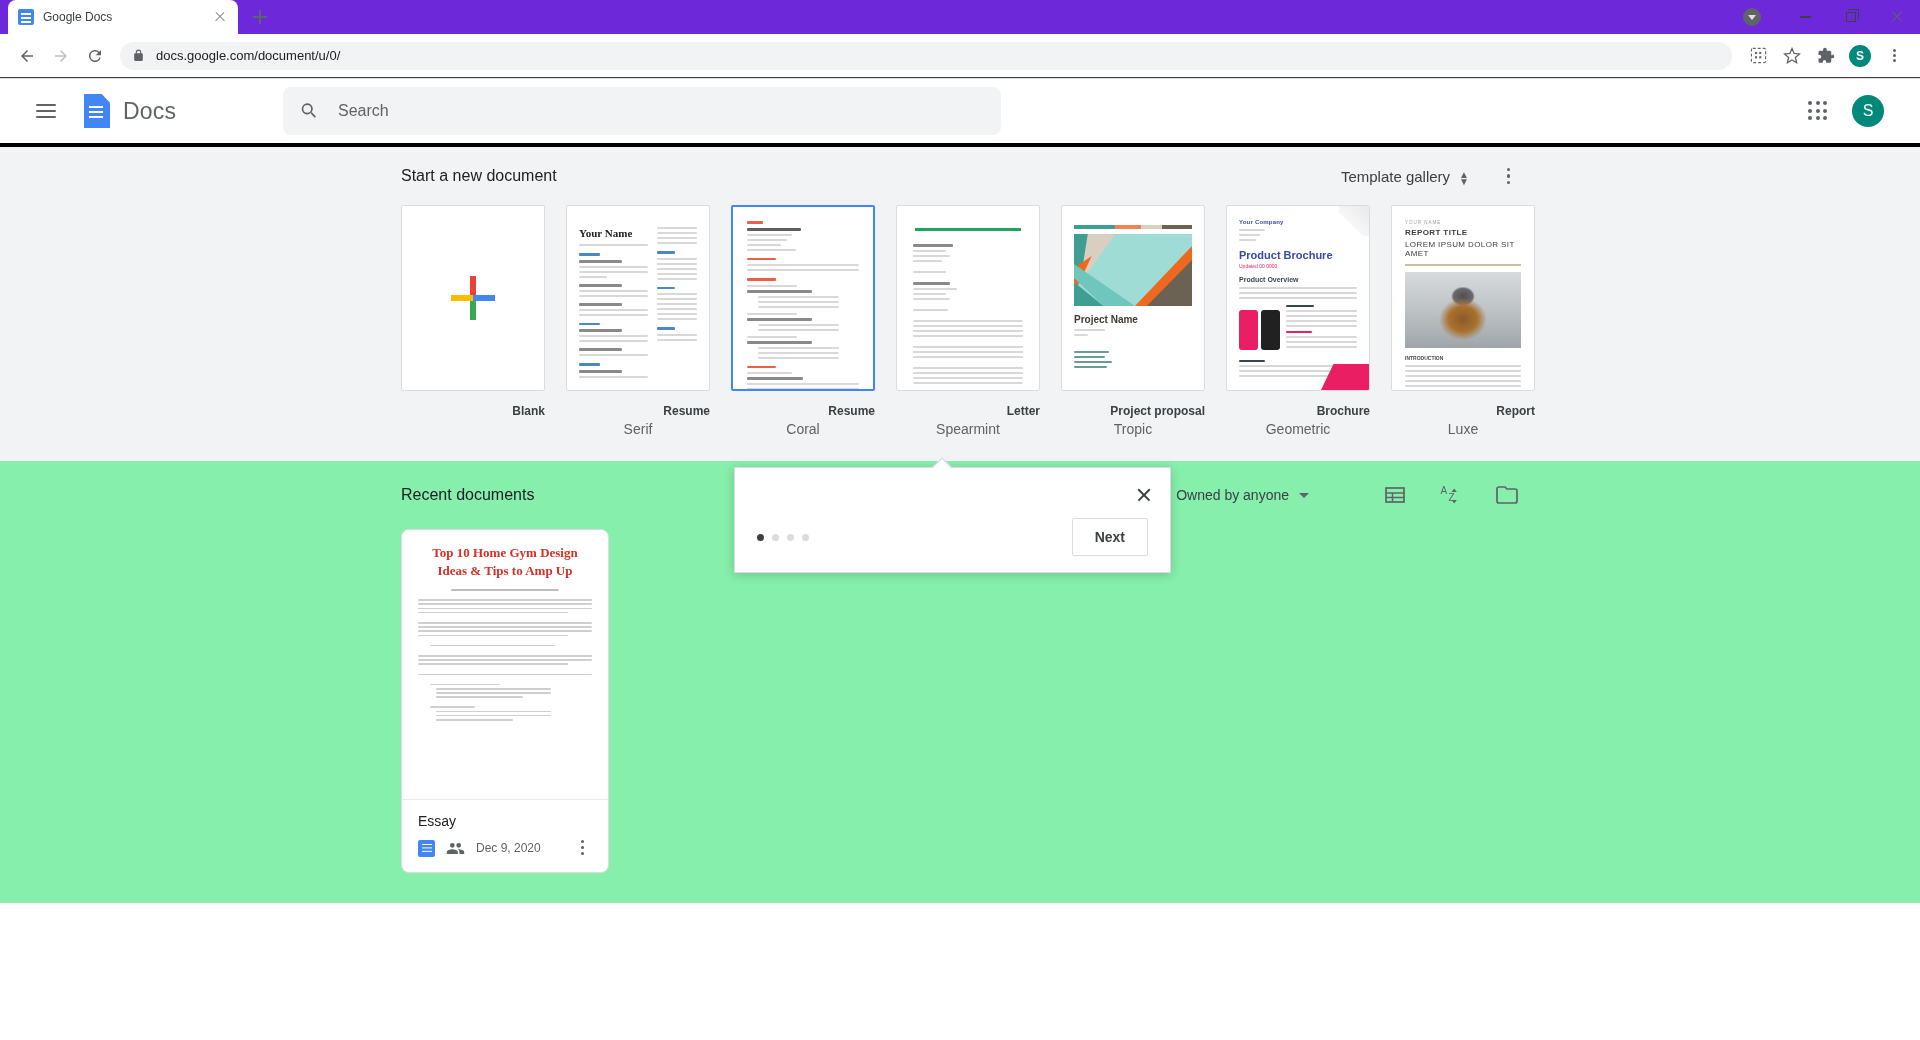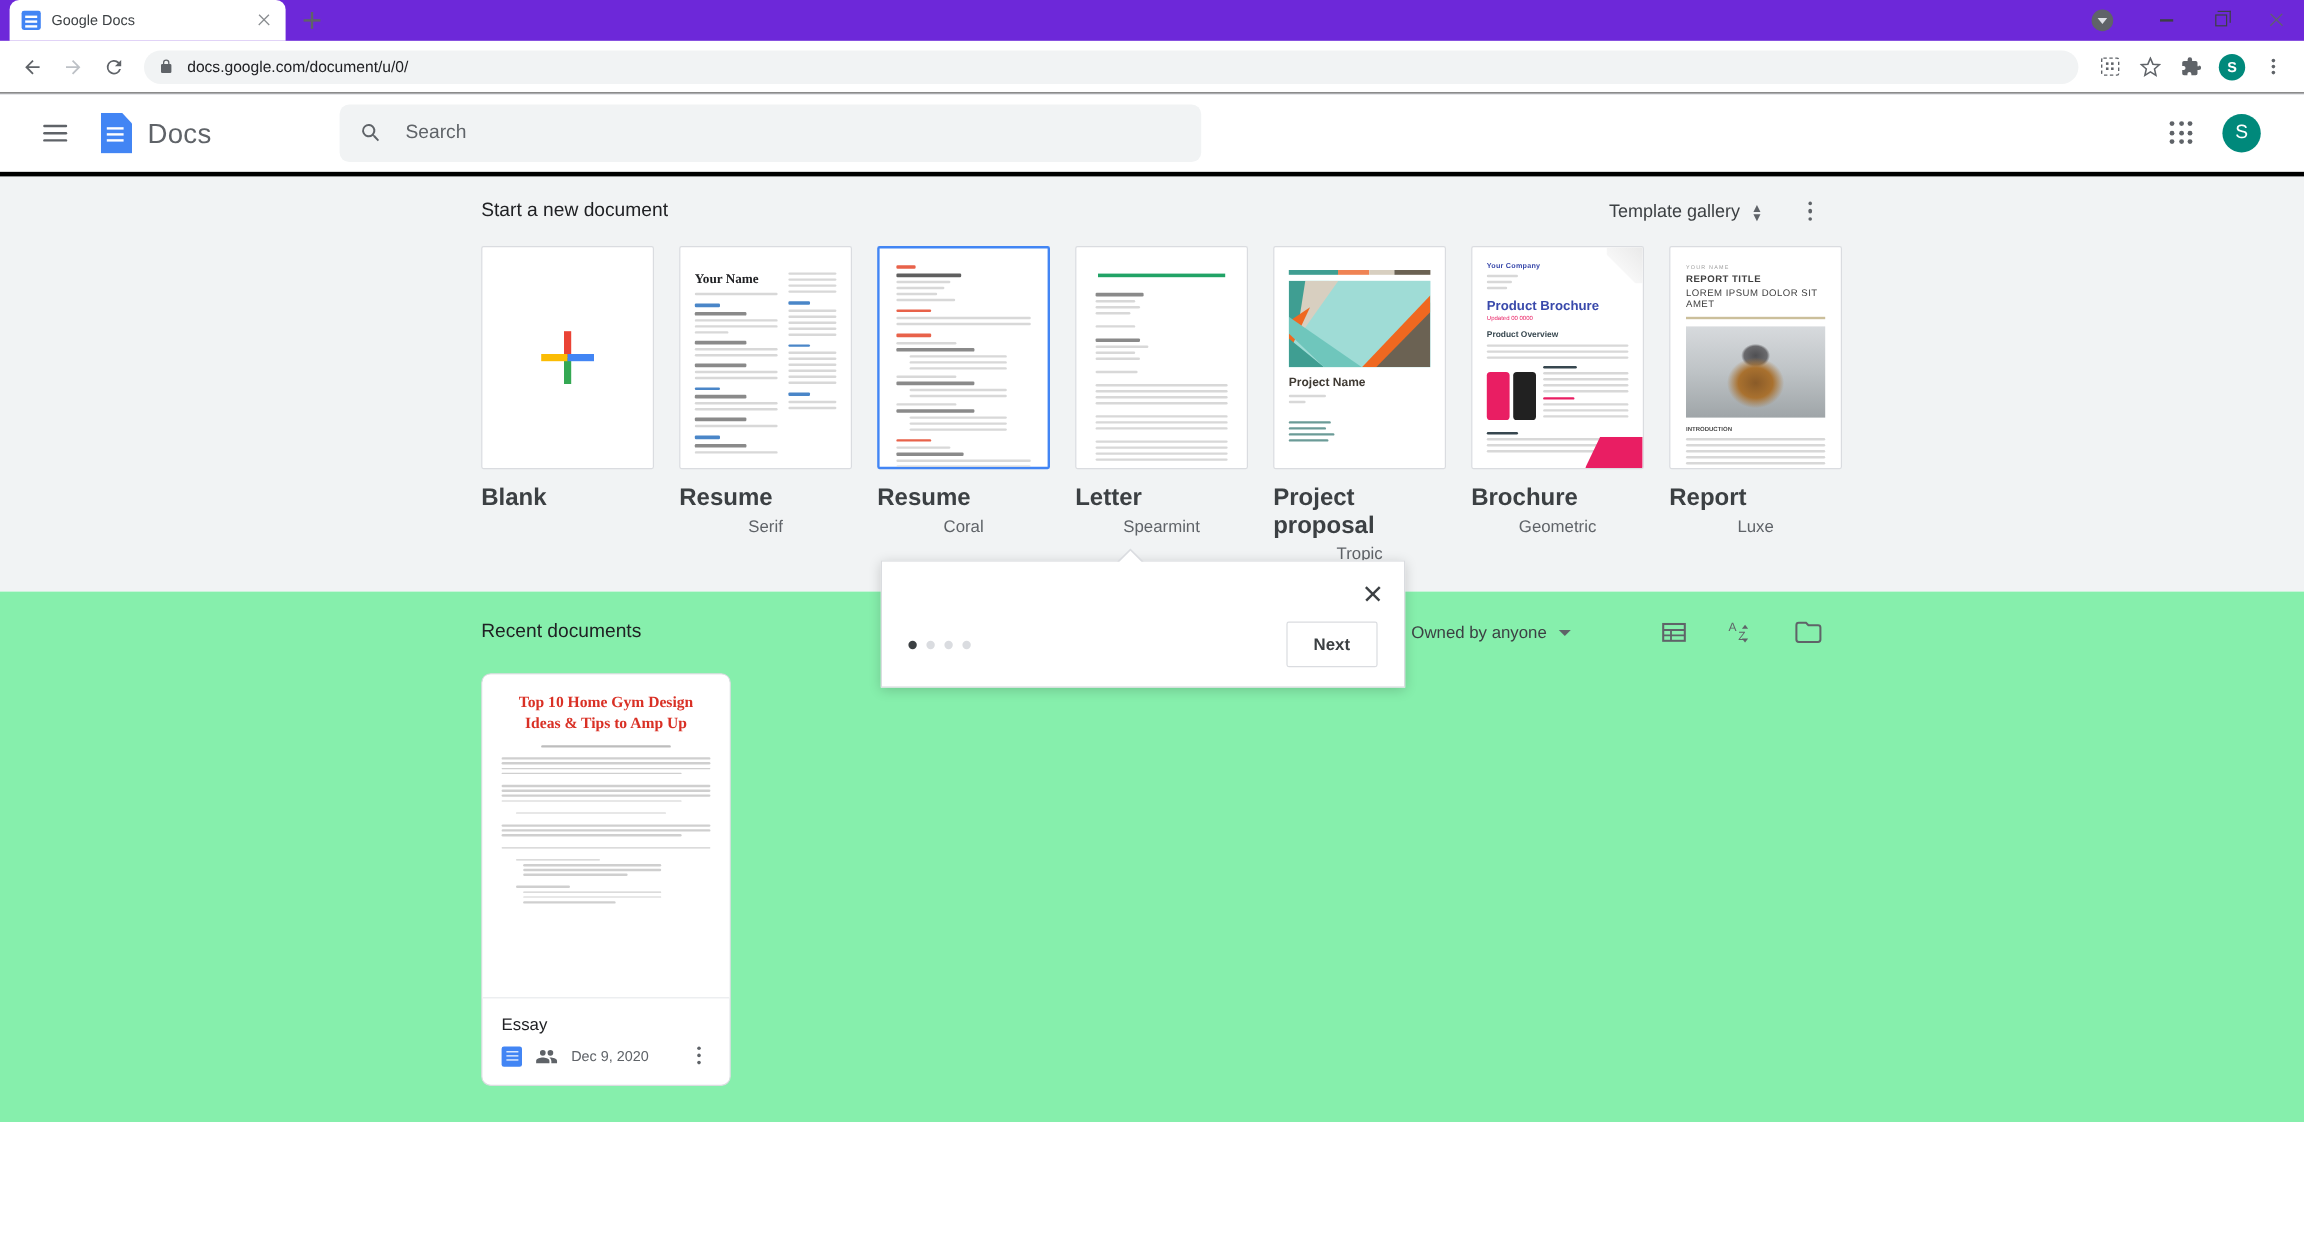--- a/index.html
+++ b/index.html
@@ -284,22 +284,23 @@
     background: #fff;
     border: 1px solid #dadce0;
     border-radius: 2px;
     overflow: hidden;
     position: relative;
   }
   .tpl.selected .tpl-thumb {
     border: 2px solid #4285f4;
   }
   .tpl-name {
-    font-size: 20px; color: #3c4043; font-weight: bold;
+    font-size: 12px; color: #3c4043; font-weight: bold;
     margin-top: 13px;
+    text-align: right;
   }
   .tpl-sub { font-size: 14px; color: #5f6368; margin-top: 3px; text-align: center; }
 
   
   .gplus { position:absolute; left:50%; top:50%; transform: translate(-50%,-50%); width:44px; height:44px; }
   .gplus b { position:absolute; display:block; }
   .gp-red    { left:19px; top:0;   width:6px; height:22px; background:#ea4335; }
   .gp-green  { left:19px; top:22px;width:6px; height:22px; background:#34a853; }
   .gp-yellow { left:0;   top:19px; width:22px;height:6px;  background:#fbbc04; }
   .gp-blue   { left:22px;top:19px; width:22px;height:6px;  background:#4285f4; }

